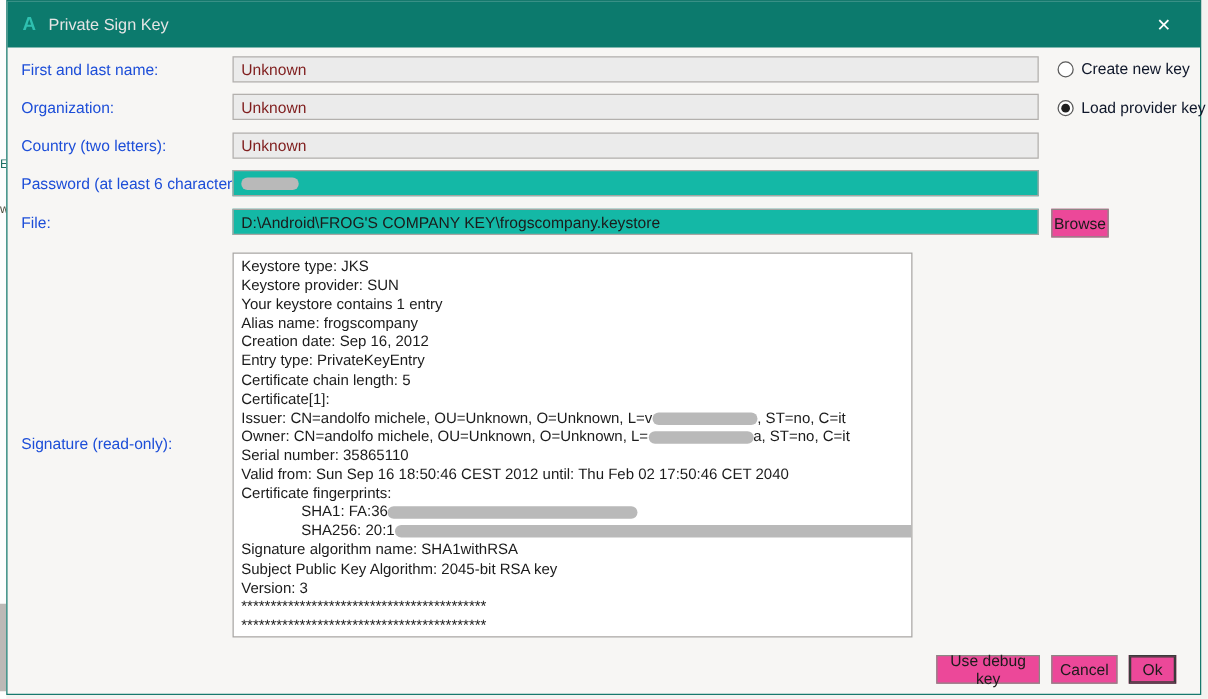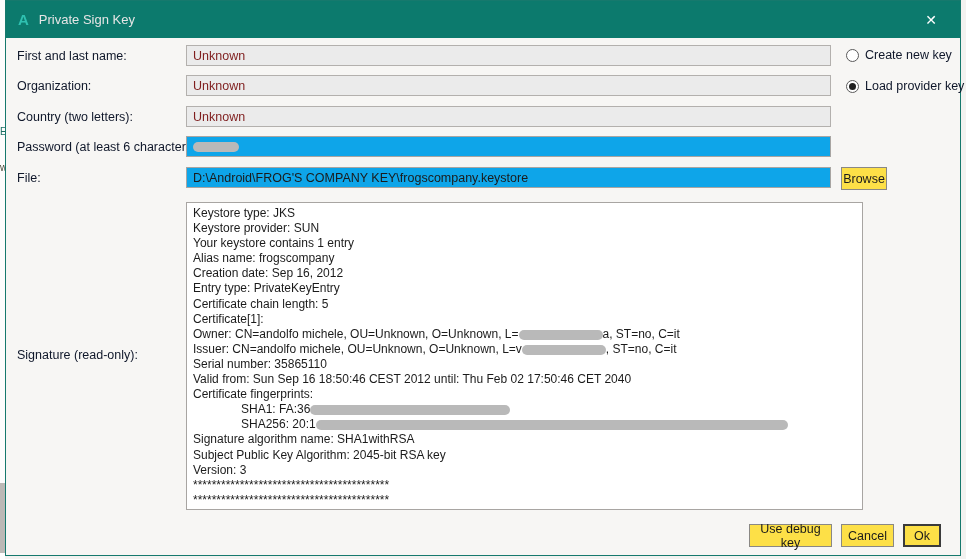--- a/index.html
+++ b/index.html
@@ -16,43 +16,43 @@
   .dialog { position:absolute; left:5px; top:0; width:956px; height:556px;
             background:#f7f6f4; border:1px solid #16796d; }
 
   .titlebar { position:absolute; left:0; top:0; right:0; height:37px; background:#0c7a6d;
               display:flex; align-items:center; }
   .title-icon { margin-left:12px; font-size:15px; font-weight:bold; color:#2fc0b0; }
   .title-text { margin-left:10px; font-size:13px; color:#e5e5e5; }
   .close-btn { position:absolute; right:12px; top:0; width:34px; height:37px; display:flex;
                align-items:center; justify-content:center; color:#ffffff; font-size:14px; cursor:default; }
 
-  .form-label { position:absolute; left:11px; font-size:12.5px; color:#0f172a; white-space:nowrap; }
+  .form-label { position:absolute; left:11px; font-size:12.5px; color:#1d4ed8; white-space:nowrap; }
   .field { position:absolute; left:180px; width:645px; height:21px; font-size:12.5px;
            display:flex; align-items:center; padding:0 6px; white-space:nowrap; overflow:hidden; }
   .field.disabled { background:#ebebeb; border:1px solid #b3b0ad; color:#7f1d1d; }
-  .field.white { background:#0ea5e9; border:1px solid #a8a5a2; color:#1b1b1b; }
+  .field.white { background:#14b8a6; border:1px solid #a8a5a2; color:#1b1b1b; }
 
   .redact { display:inline-block; height:10px; background:#b9b9b9; border-radius:5px; vertical-align:middle; }
   .indent { display:inline-block; height:1px; }
 
   .radio-row { position:absolute; left:840px; display:flex; align-items:center; gap:6px; }
   .radio-circle { width:13px; height:13px; border:1px solid #5a5a5a; border-radius:50%; background:#ffffff; flex:none; }
   .radio-circle.on::after { content:''; display:block; width:7px; height:7px; margin:2px; border-radius:50%; background:#1f1f1f; }
   .radio-label { font-size:12.5px; color:#0f172a; white-space:nowrap; }
 
-  .btn { position:absolute; height:23px; background:#fde047; border:1px solid #8a8884;
+  .btn { position:absolute; height:23px; background:#ec4899; border:1px solid #8a8884;
          font-family:"Liberation Sans", sans-serif; font-size:12.5px; color:#1b1b1b;
          display:flex; align-items:center; justify-content:center; cursor:default; }
   .btn-browse { left:835px; top:166px; width:46px; }
   .btn-debug  { left:743px; top:523px; width:83px; }
   .btn-cancel { left:835px; top:523px; width:53px; }
   .btn-ok     { left:897px; top:523px; width:38px; border:1px solid #3b3b3b; box-shadow:inset 0 0 0 1px #3b3b3b; }
 
-  .sig-box { position:absolute; left:180px; top:201px; width:677px; height:308px;
+  .sig-box { position:absolute; left:180px; top:201px; width:544px; height:308px;
              background:#ffffff; border:1px solid #a8a5a2; padding:3px 6px;
              font-size:12px; line-height:15.1px; color:#1b1b1b; overflow:hidden; }
   .sig-line { white-space:nowrap; }
 </style>
 </head>
 <body>
 
 <div class="screen">
 
   <div class="bg-strip">
@@ -107,22 +107,22 @@
     <div class="form-label" style="top:347px;">Signature (read-only):</div>
     <div class="sig-box">
         <div class="sig-line">Keystore type: JKS</div>
         <div class="sig-line">Keystore provider: SUN</div>
         <div class="sig-line">Your keystore contains 1 entry</div>
         <div class="sig-line">Alias name: frogscompany</div>
         <div class="sig-line">Creation date: Sep 16, 2012</div>
         <div class="sig-line">Entry type: PrivateKeyEntry</div>
         <div class="sig-line">Certificate chain length: 5</div>
         <div class="sig-line">Certificate[1]:</div>
+        <div class="sig-line">Issuer: CN=andolfo michele, OU=Unknown, O=Unknown, L=v<span class="redact" style="width: 84px;"></span>, ST=no, C=it</div>
         <div class="sig-line">Owner: CN=andolfo michele, OU=Unknown, O=Unknown, L=<span class="redact" style="width: 84px;"></span>a, ST=no, C=it</div>
-        <div class="sig-line">Issuer: CN=andolfo michele, OU=Unknown, O=Unknown, L=v<span class="redact" style="width: 84px;"></span>, ST=no, C=it</div>
         <div class="sig-line">Serial number: 35865110</div>
         <div class="sig-line">Valid from: Sun Sep 16 18:50:46 CEST 2012 until: Thu Feb 02 17:50:46 CET 2040</div>
         <div class="sig-line">Certificate fingerprints:</div>
         <div class="sig-line"><span class="indent" style="width: 48px;"></span>SHA1: FA:36<span class="redact" style="width: 200px;"></span></div>
         <div class="sig-line"><span class="indent" style="width: 48px;"></span>SHA256: 20:1<span class="redact" style="width: 472px;"></span></div>
         <div class="sig-line">Signature algorithm name: SHA1withRSA</div>
         <div class="sig-line">Subject Public Key Algorithm: 2045-bit RSA key</div>
         <div class="sig-line">Version: 3</div>
         <div class="sig-line">******************************************</div>
         <div class="sig-line">******************************************</div>

